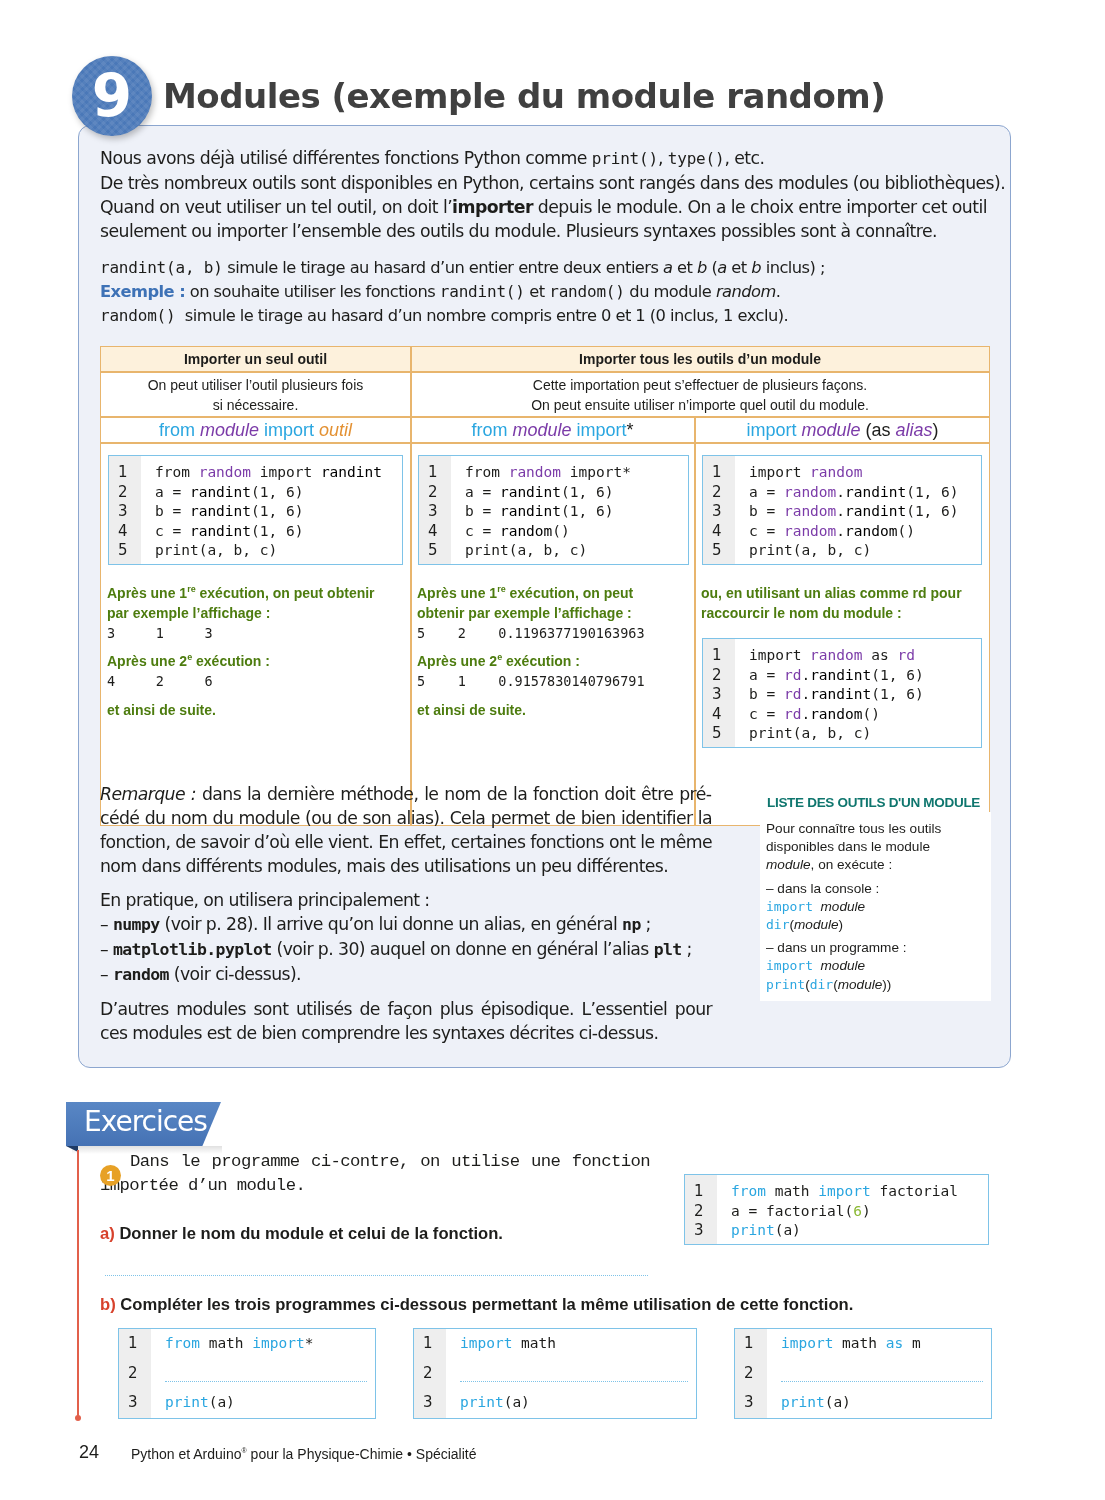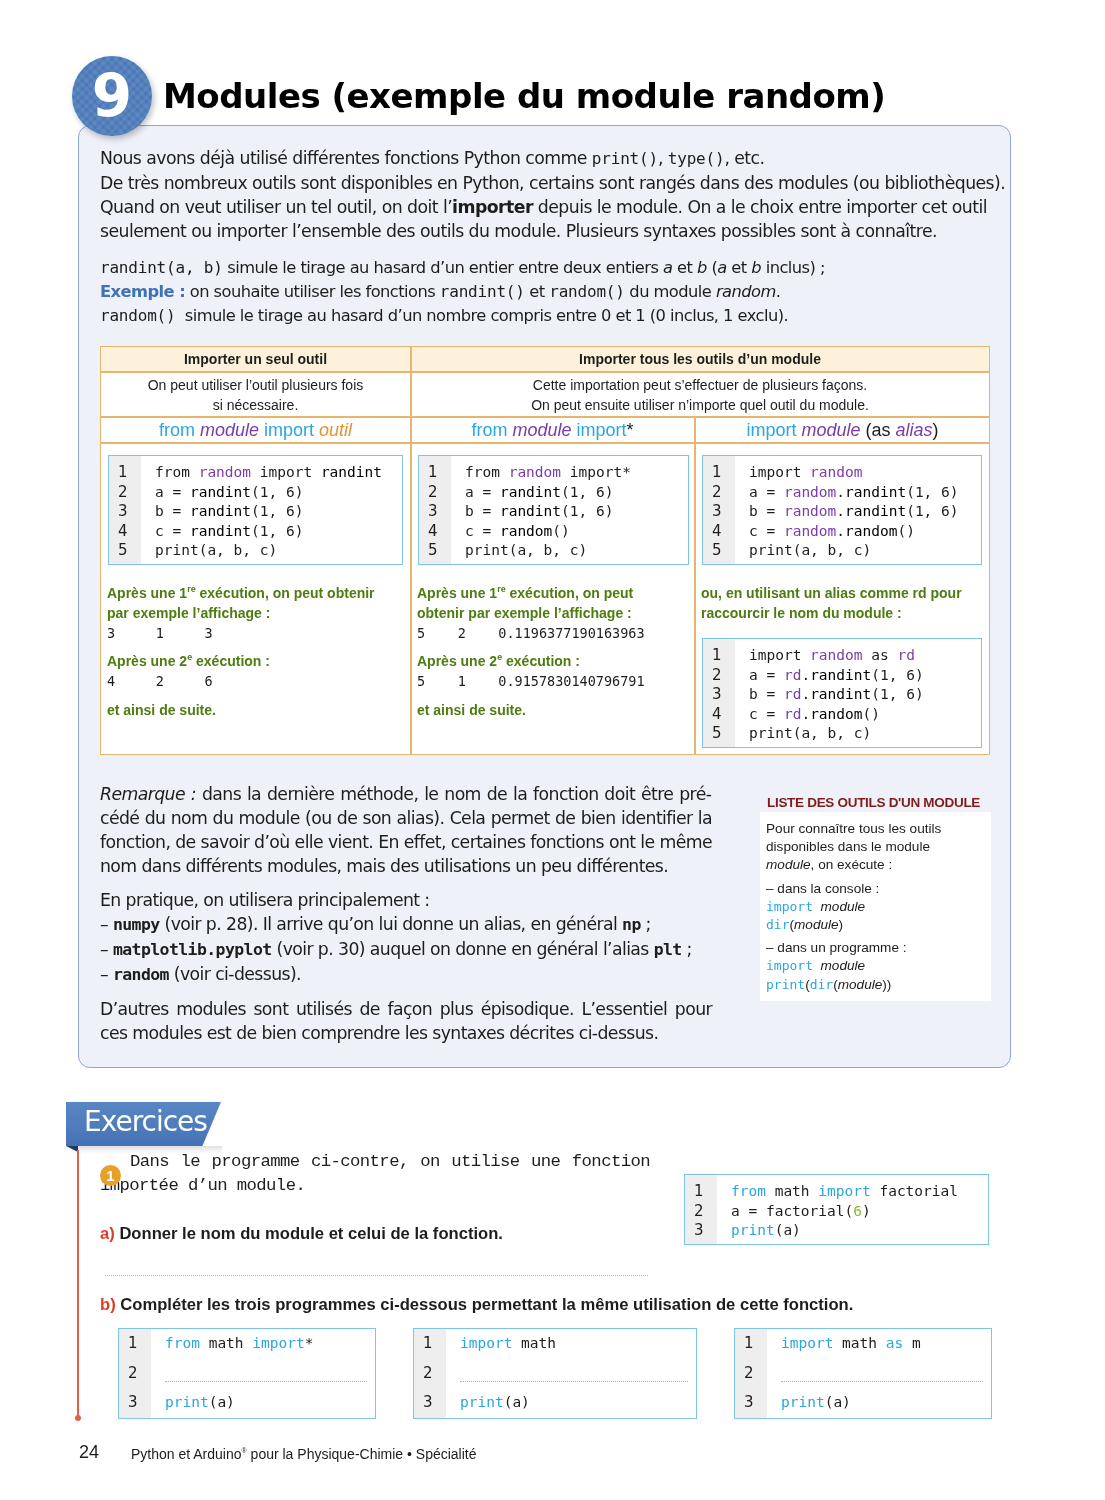--- a/index.html
+++ b/index.html
@@ -4,33 +4,33 @@
 <style>
   * { box-sizing: border-box; margin: 0; padding: 0; }
   html, body { width: 1105px; height: 1500px; background: #ffffff; }
   body { position: relative; font-family: "Liberation Sans", sans-serif; color: #1d1d1b; overflow: hidden; }
 
   
   .badge { position: absolute; left: 72px; top: 56px; width: 80px; height: 80px; border-radius: 50%;
     background: #4a78b8; box-shadow: 2px 3px 6px rgba(0,0,0,0.25); display: flex; align-items: center; justify-content: center;
     background-image: repeating-linear-gradient(45deg, rgba(255,255,255,0.06) 0 3px, transparent 3px 6px), repeating-linear-gradient(-45deg, rgba(255,255,255,0.06) 0 3px, transparent 3px 6px); z-index: 2; }
   .badge span { color: #fff; font-weight: bold; font-size: 58px; line-height: 1; font-family: "DejaVu Sans", sans-serif; }
-  .page-title { position: absolute; left: 163px; top: 76px; font-size: 34px; font-weight: bold; font-family: "DejaVu Sans", sans-serif; letter-spacing: -0.5px; color: #000000; }
+  .page-title { position: absolute; left: 163px; top: 76px; font-size: 34px; font-weight: bold; font-family: "DejaVu Sans", sans-serif; letter-spacing: -0.5px; color: #404040; }
 
   
   .panel { position: absolute; left: 78px; top: 125px; width: 933px; height: 943px; background: #eef1f8; border: 1.5px solid #8ca6cf; border-radius: 12px; }
   .intro { position: absolute; left: 100px; top: 146px; width: 900px; font-size: 17.3px; line-height: 24px; font-family: "DejaVu Sans", sans-serif; letter-spacing: -0.55px; color: #1d1d1b; }
   .intro p { white-space: nowrap; }
   .intro code, .example code, .remark code { font-family: "DejaVu Sans Mono", monospace; font-size: 16px; letter-spacing: -0.2px; }
   .example { position: absolute; left: 100px; top: 256px; width: 900px; font-size: 16.3px; line-height: 24px; font-family: "DejaVu Sans", sans-serif; letter-spacing: -0.55px; }
   .example p { white-space: nowrap; }
   .exemple-label { color: #3e72b6; font-weight: bold; }
 
   
-  .tbl { position: absolute; left: 100px; top: 346px; width: 890px; height: 409px; background: #fff; border: 1.5px solid #e8b56d; }
+  .tbl { position: absolute; left: 100px; top: 346px; width: 890px; height: 480px; background: #fff; border: 1.5px solid #e8b56d; }
   .tbl .hline { position: absolute; left: 0; right: 0; height: 1.5px; background: #e8b56d; }
   .tbl .vline { position: absolute; width: 1.5px; background: #e8b56d; }
   .tbl .head-row { position: absolute; top: 0; height: 25px; background: #fdf1dc; left: 0; right: 0; }
   .cell-txt { position: absolute; text-align: center; font-size: 14px; line-height: 20px; color: #1d1d1b; }
   .cell-txt.bold { font-weight: bold; }
   .syntax { position: absolute; text-align: center; font-size: 18px; line-height: 20px; }
   .c-blue { color: #2aa6e0; }
   .c-purple { color: #7b3ba8; font-style: italic; }
   .c-orange { color: #e39133; font-style: italic; }
   .c-dark { color: #1d1d1b; }
@@ -49,21 +49,21 @@
   .out-txt sup { font-size: 9px; line-height: 0; }
   .out-vals { position: absolute; font-family: "DejaVu Sans Mono", monospace; font-size: 13.5px; line-height: 19px; white-space: pre; }
 
   
   .remark { position: absolute; left: 100px; top: 782px; width: 612px; font-size: 17.3px; line-height: 24px; font-family: "DejaVu Sans", sans-serif; letter-spacing: -0.6px; text-align: justify; }
   .remark p { margin-bottom: 10px; }
   .remark .nowrap { white-space: nowrap; }
   .remark b { font-family: "DejaVu Sans Mono", monospace; font-weight: bold; font-size: 16.5px; }
 
   
-  .side-title { position: absolute; left: 767px; top: 795px; font-size: 13.5px; font-weight: bold; color: #7f1d1d; letter-spacing: -0.3px; white-space: nowrap; }
+  .side-title { position: absolute; left: 767px; top: 795px; font-size: 13.5px; font-weight: bold; color: #0f766e; letter-spacing: -0.3px; white-space: nowrap; }
   .side-box { position: absolute; left: 760px; top: 812px; width: 231px; height: 189px; background: #fff; padding: 8px 6px; font-size: 13.6px; line-height: 18.2px; color: #1d1d1b; }
   .side-box .code-l { font-family: "DejaVu Sans Mono", monospace; font-size: 13px; color: #2aa6e0; }
   .side-box i { font-style: italic; color: #1d1d1b; }
   .side-box .gap { height: 5px; }
 
   
   .ex-banner { position: absolute; left: 66px; top: 1102px; width: 155px; height: 44px; background: linear-gradient(#5987c5, #4572b4); clip-path: polygon(0 0, 100% 0, 88% 100%, 0 100%); }
   .ex-banner-shadow { position: absolute; left: 72px; top: 1146px; width: 150px; height: 8px; background: linear-gradient(rgba(0,0,0,0.12), transparent); }
   .ex-banner span { position: absolute; left: 18px; top: 3px; color: #fff; font-size: 28px; font-family: "DejaVu Sans", sans-serif; letter-spacing: -1px; font-weight: 500; }
   .ex-fold { position: absolute; left: 66px; top: 1146px; width: 12px; height: 6px; background: #1e3b66; clip-path: polygon(0 0, 100% 0, 100% 100%); }

